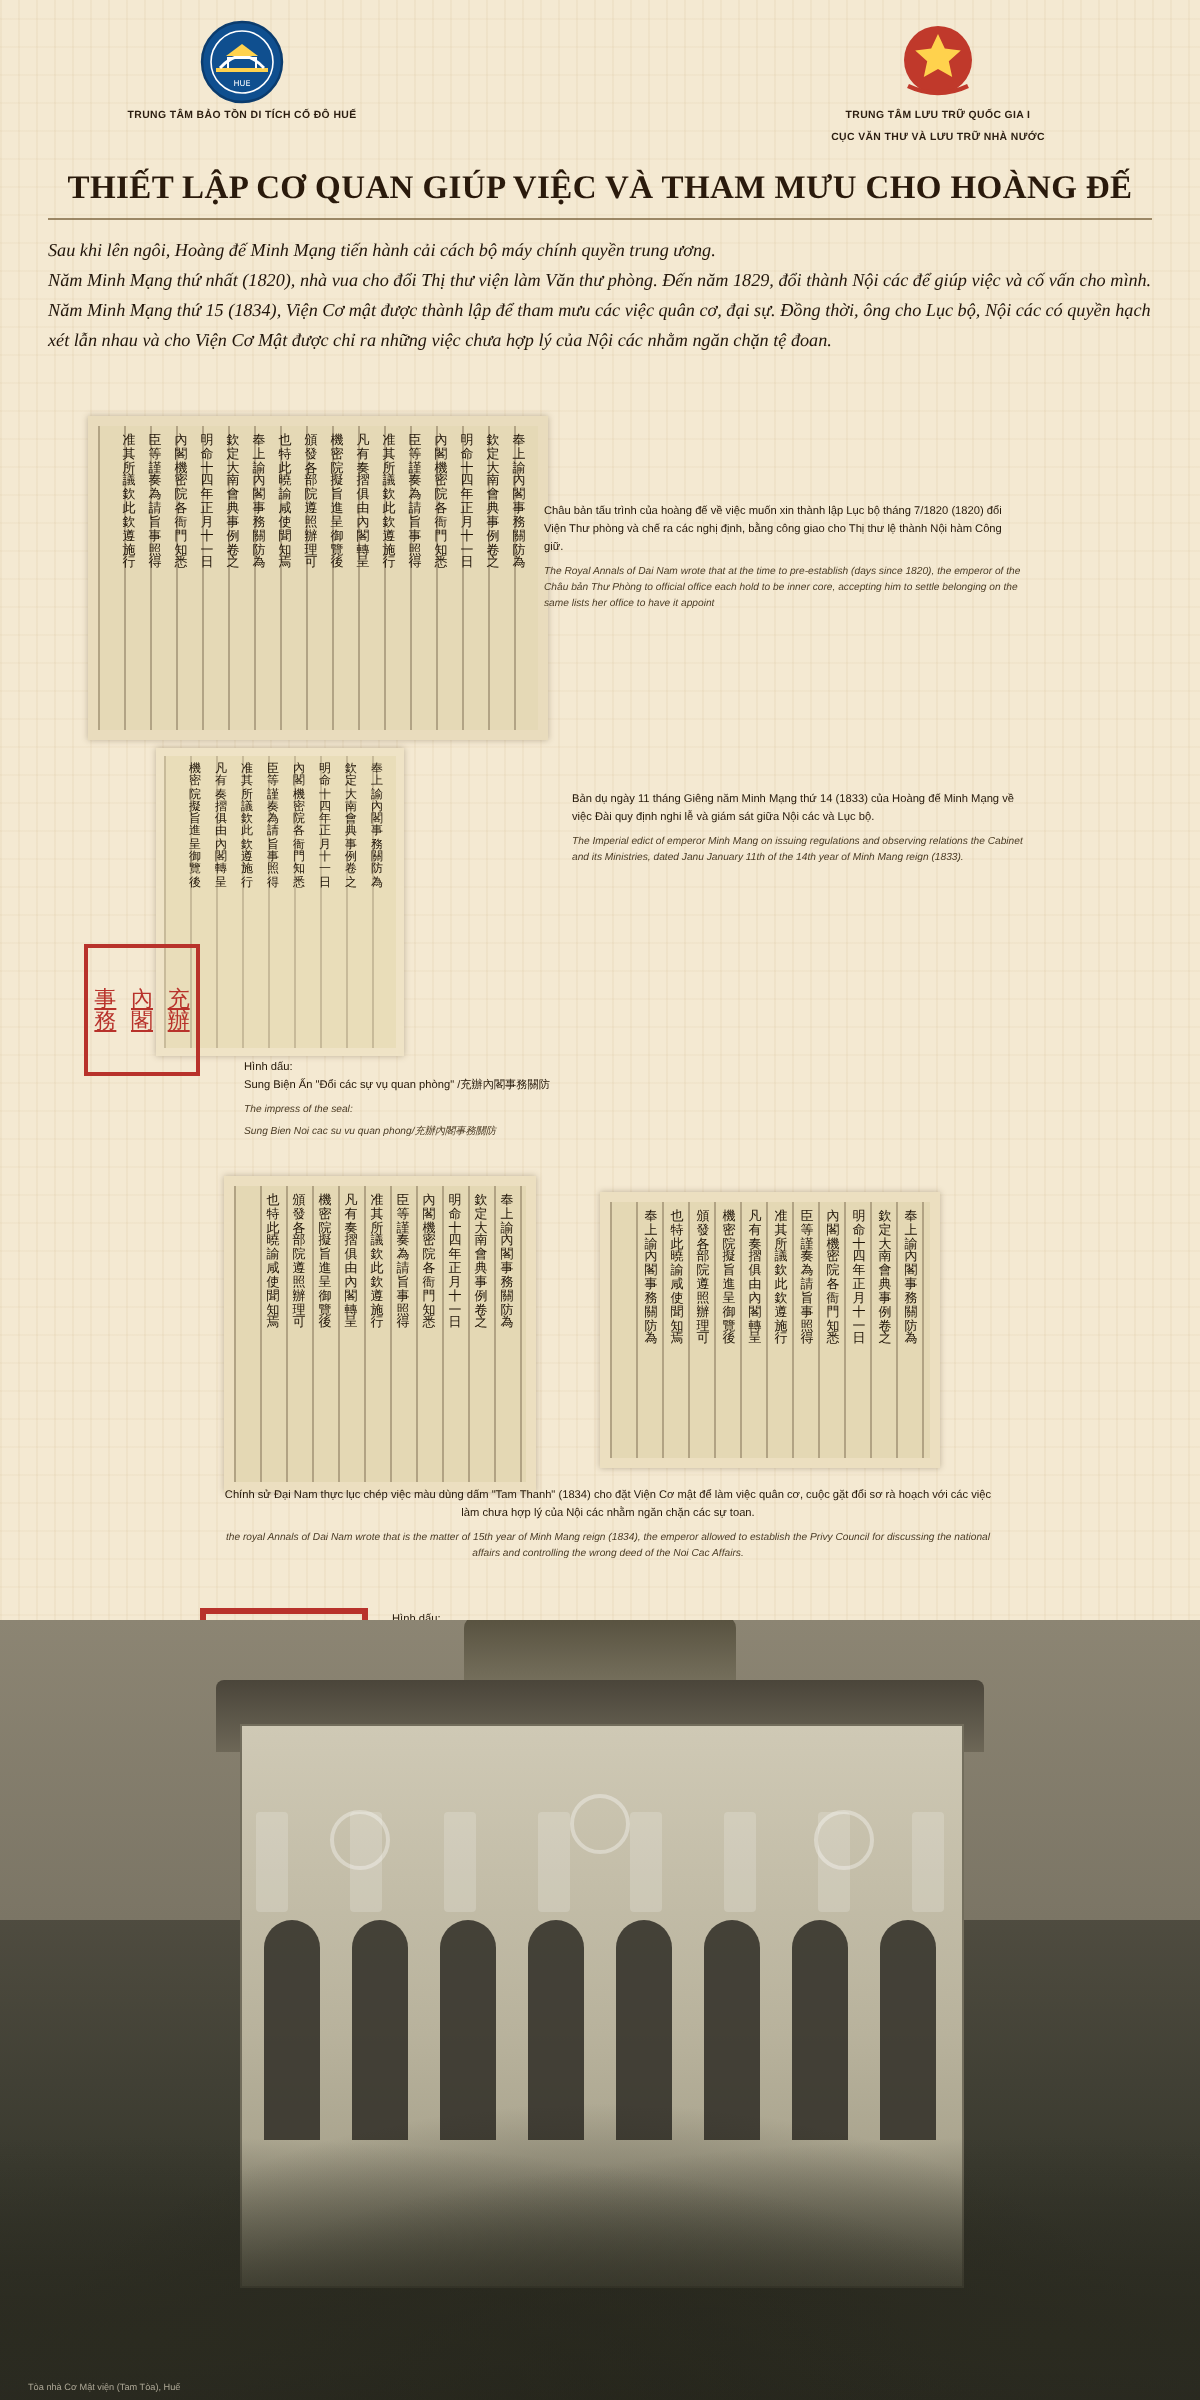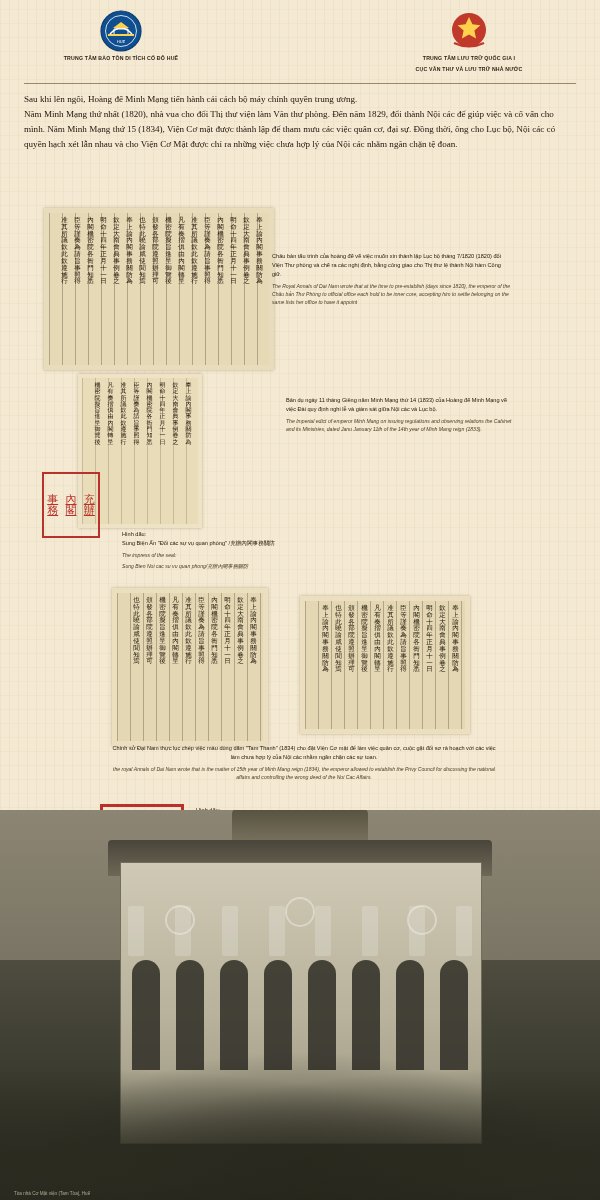--- a/index.html
+++ b/index.html
@@ -45,20 +45,21 @@
     font-family:"Liberation Serif", serif;
   }
   .rule{
     width:552px;height:1px;background:#7d6542;margin:5px auto 8px auto;opacity:.75;
   }
   .intro{
     margin:0 24px;
     font-size:9.1px;line-height:1.62;
     color:#21150a;
     font-family:"Liberation Serif", serif;
+    font-style:italic;
   }
   .intro p{margin:0 0 1px 0;}
 
   
   .doc{
     position:absolute;
     background:#e8dcbc;
     box-shadow:0 0 3px rgba(90,70,40,.35);
   }
   .paper-lines{
@@ -171,20 +172,21 @@
           <circle cx="21" cy="20" r="17" fill="#c0392b"></circle>
           <path d="M21 7 l3.4 7.3 8 .9 -6 5.4 1.7 7.9 -7.1 -4 -7.1 4 1.7 -7.9 -6 -5.4 8 -.9z" fill="#ffd24d"></path>
           <path d="M6 33 q15 7 30 0" fill="none" stroke="#c0392b" stroke-width="2.2"></path>
         </svg>
       </div>
       <div class="org-name">TRUNG TÂM LƯU TRỮ QUỐC GIA I</div>
       <div class="org-name l2">CỤC VĂN THƯ VÀ LƯU TRỮ NHÀ NƯỚC</div>
     </div>
   </div>
 
+  <div class="title">THIẾT LẬP CƠ QUAN GIÚP VIỆC VÀ THAM MƯU CHO HOÀNG ĐẾ</div>
   <div class="rule"></div>
 
   <div class="intro">
     <p>Sau khi lên ngôi, Hoàng đế Minh Mạng tiến hành cải cách bộ máy chính quyền trung ương.</p>
     <p>Năm Minh Mạng thứ nhất (1820), nhà vua cho đổi Thị thư viện làm Văn thư phòng. Đến năm 1829, đổi thành Nội các để giúp việc và cố vấn cho mình. Năm Minh Mạng thứ 15 (1834), Viện Cơ mật được thành lập để tham mưu các việc quân cơ, đại sự. Đồng thời, ông cho Lục bộ, Nội các có quyền hạch xét lẫn nhau và cho Viện Cơ Mật được chỉ ra những việc chưa hợp lý của Nội các nhằm ngăn chặn tệ đoan.</p>
   </div>
 
   <div class="doc" style="left:44px;top:208px;width:220px;height:152px;background:#e5d9b6;border:5px solid #e9dcbd;">
     <div class="paper-lines"></div>
     <div class="glyphs" id="g1">

